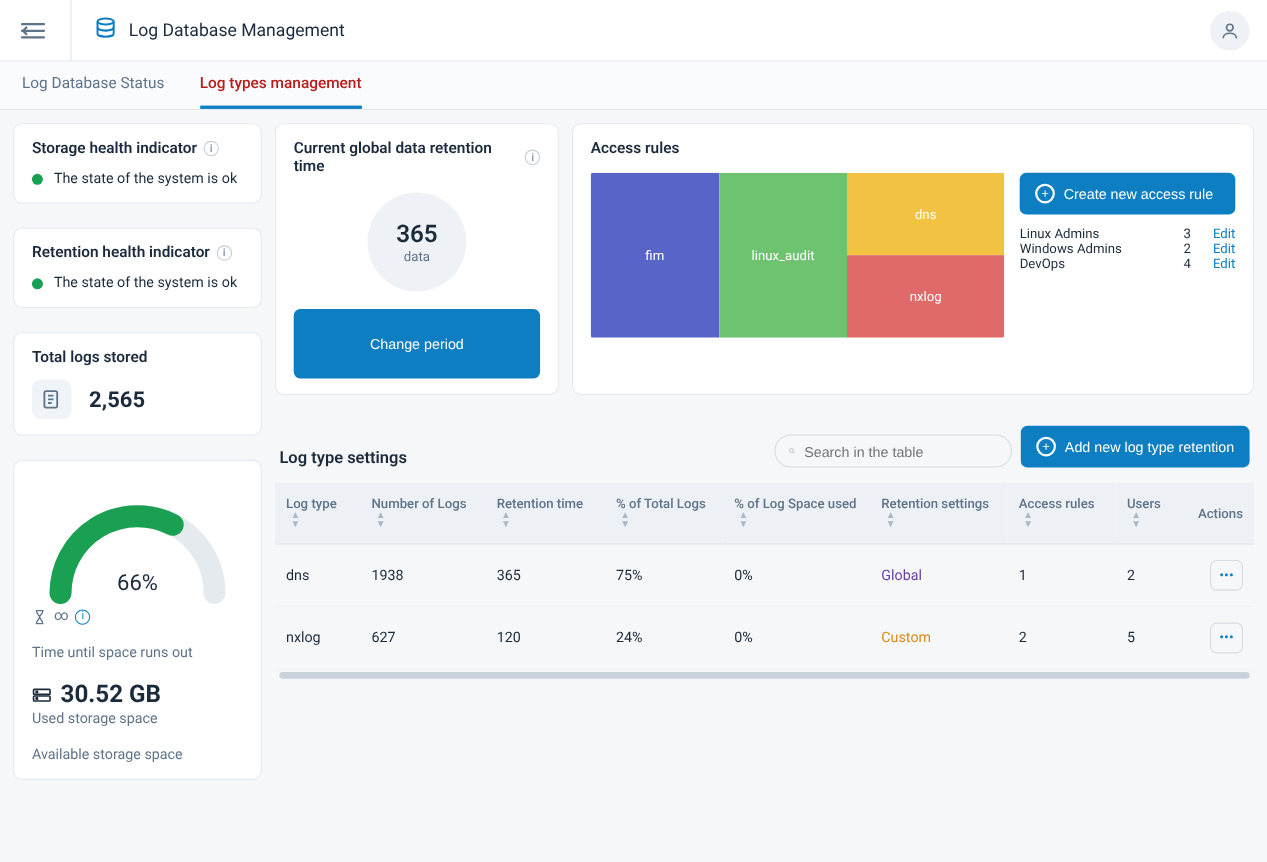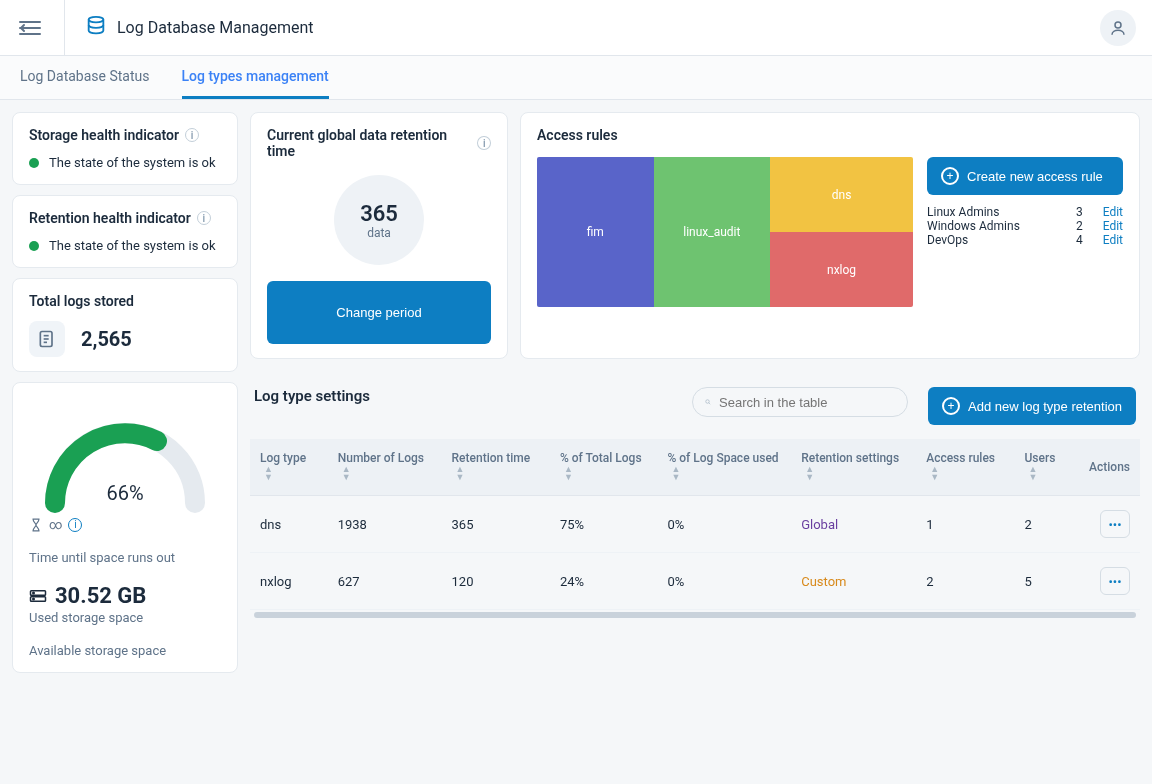--- a/index.html
+++ b/index.html
@@ -6,23 +6,23 @@
 body { font-family: -apple-system, BlinkMacSystemFont, "Segoe UI", Roboto, sans-serif; background: #f5f7f9; color: #1c2b3c; width: 1152px; height: 784px; overflow: hidden; }
 .topbar { height: 56px; background: #fff; border-bottom: 1px solid #e1e6ec; display: flex; align-items: center; padding: 0 16px; }
 .menu-toggle { width: 28px; height: 28px; display:flex; align-items:center; justify-content:center; cursor:pointer; }
 .divider-v { width:1px; height:56px; background:#e1e6ec; margin:0 20px; }
 .db-icon { color:#0d7ec2; margin-right:10px; }
 .title { font-weight:400; font-size:16px; }
 .spacer { flex:1; }
 .avatar { width:36px; height:36px; border-radius:50%; background:#eef2f6; display:flex; align-items:center; justify-content:center; cursor:pointer; }
 .tabs { height:44px; background:#fafbfc; border-bottom:1px solid #e1e6ec; display:flex; align-items:center; padding:0 20px; gap:32px; font-size:14px; }
 .tab { color:#5f7389; padding:12px 0; cursor:pointer; border-bottom:3px solid transparent; }
-.tab.active { color:#3b82f6; font-weight:500; border-bottom-color:#0d7ec2; }
+.tab.active { color:#b91c1c; font-weight:500; border-bottom-color:#0d7ec2; }
 .content { display:flex; padding:12px; gap:12px; height:calc(784px - 100px); }
-.sidebar { width:226px; display:flex; flex-direction:column; gap:10px; }
+.sidebar { width:226px; display:flex; flex-direction:column; gap:22px; }
 .card { background:#fff; border-radius:8px; border:1px solid #e5eaef; padding:14px 16px; }
 .card-title { font-weight:600; font-size:14px; display:flex; align-items:center; gap:6px; }
 .info-icon { width:14px; height:14px; display:inline-flex; align-items:center; justify-content:center; border-radius:50%; color:#8ca0b3; border:1px solid #c3cfd9; font-size:10px; }
 .status-row { display:flex; align-items:center; gap:10px; margin-top:12px; font-size:13px; }
 .dot-ok { width:10px; height:10px; border-radius:50%; background:#1aa053; }
 .total-count { display:flex; align-items:center; gap:16px; margin-top:12px; }
 .total-count .num { font-size:20px; font-weight:700; }
 .db-badge { width:36px; height:36px; border-radius:8px; background:#f0f4f8; display:flex; align-items:center; justify-content:center; color:#5f7389; }
 .gauge-wrap { position:relative; width:180px; height:110px; margin:6px auto 0; }
 .gauge-pct { position:absolute; left:0; right:0; bottom:8px; text-align:center; font-size:20px; font-weight:400; }
@@ -40,21 +40,21 @@
 .btn-primary.inline { width:auto; display:flex; align-items:center; gap:8px; padding:10px 14px; }
 .access-card { flex:1; }
 .access-flex { display:flex; gap:14px; margin-top:14px; }
 .treemap { flex:1; height:150px; position:relative; border-radius:2px; overflow:hidden; }
 .tm-block { position:absolute; color:#fff; font-size:12px; display:flex; align-items:center; justify-content:center; }
 .access-right { width:196px; display:flex; flex-direction:column; gap:10px; }
 .rule-row { display:flex; align-items:center; font-size:12px; gap:20px;justify-content:space-between; }
 .rule-row .name { flex:1; }
 .rule-row .edit { color:#0d7ec2; cursor:pointer; }
 .settings-card { flex:1; display:flex; flex-direction:column; padding:0; overflow:hidden; }
-.settings-head { display:flex; align-items:flex-start; padding:16px 4px 14px 4px; gap:20px; }
+.settings-head { display:flex; align-items:flex-end; padding:16px 4px 14px 4px; gap:8px; }
 .settings-head h3 { font-size:15px; font-weight:600; flex:1; }
 .search { border:1px solid #d5dde4; border-radius:18px; padding:6px 12px; display:flex; align-items:center; gap:8px; width:216px; color:#8ca0b3; }
 .search input { border:none; outline:none; font-size:13px; flex:1; background:transparent; }
 table { width:100%; border-collapse:collapse; font-size:13px; }
 thead th { background:#edf1f5; text-align:left; padding:12px 10px; color:#5f7389; font-weight:500; border-bottom:1px solid #e1e6ec; font-size:12px; }
 thead th .sort { display:inline-block; margin-left:4px; color:#aab8c5; font-size:9px; line-height:8px; }
 thead th:last-child { text-align:right; }
 tbody td { padding:14px 10px; border-bottom:1px solid #eef2f6; }
 tbody td.rs-global { color:#6a3fa0; }
 tbody td.rs-custom { color:#d88a1c; }

